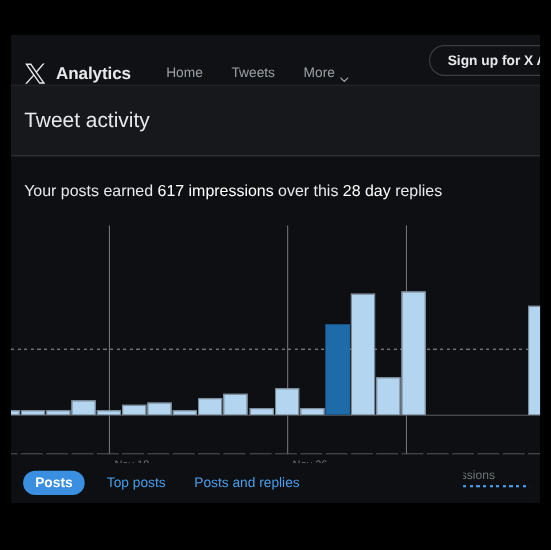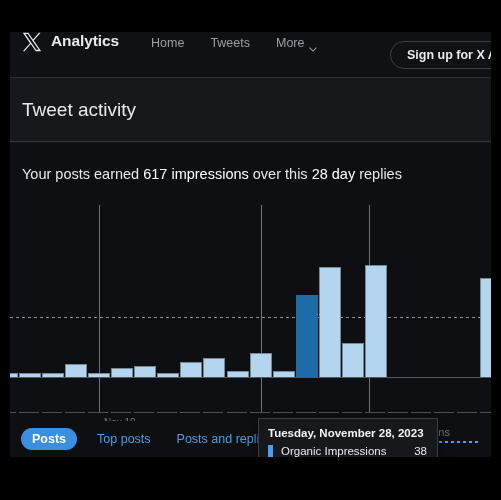--- a/index.html
+++ b/index.html
@@ -14,21 +14,21 @@
   
   .panel {
     position:absolute; left:10px; top:32px; width:481px; height:425px;
     background:#16181c; overflow:hidden;
   }
 
   
   .topnav {
     position:absolute; left:0; top:0; width:481px; height:46px;
     background:#0f1114;
-    display:flex; align-items:flex-start; gap:0;
+    display:flex; align-items:flex-end; gap:0;
     border-bottom:1px solid #2a2d31;
   }
   .x-logo { margin-left:12px; width:20px; height:20px; display:block; }
   .x-logo svg { display:block; }
   .brand {
     font-size:15.5px; font-weight:bold; color:#e7e9ea;
     margin-left:9px; letter-spacing:-0.1px; white-space:nowrap;
   }
   .navlink {
     font-size:12.5px; color:#9aa0a6; white-space:nowrap;
@@ -218,24 +218,15 @@
       <span class="tab active t1">Posts</span>
       <span class="tab t2">Top posts</span>
       <span class="tab t3">Posts and replies</span>
     </div>
 
     <div class="legend">
       <span class="lg-txt">ressions</span>
       <span class="lg-line"></span>
     </div>
 
-    <div class="tooltip">
-      <div class="tt-title">Tuesday, November 28, 2023</div>
-      <div class="tt-row">
-        <span class="tt-sw" id="sw0" style="background: rgb(74, 158, 235);"></span>
-        <span class="tt-lbl">Organic Impressions</span>
-        <span class="tt-val">38</span>
-      </div>
-
-    </div>
 
   </div>
 </div>
 
 </body></html>

